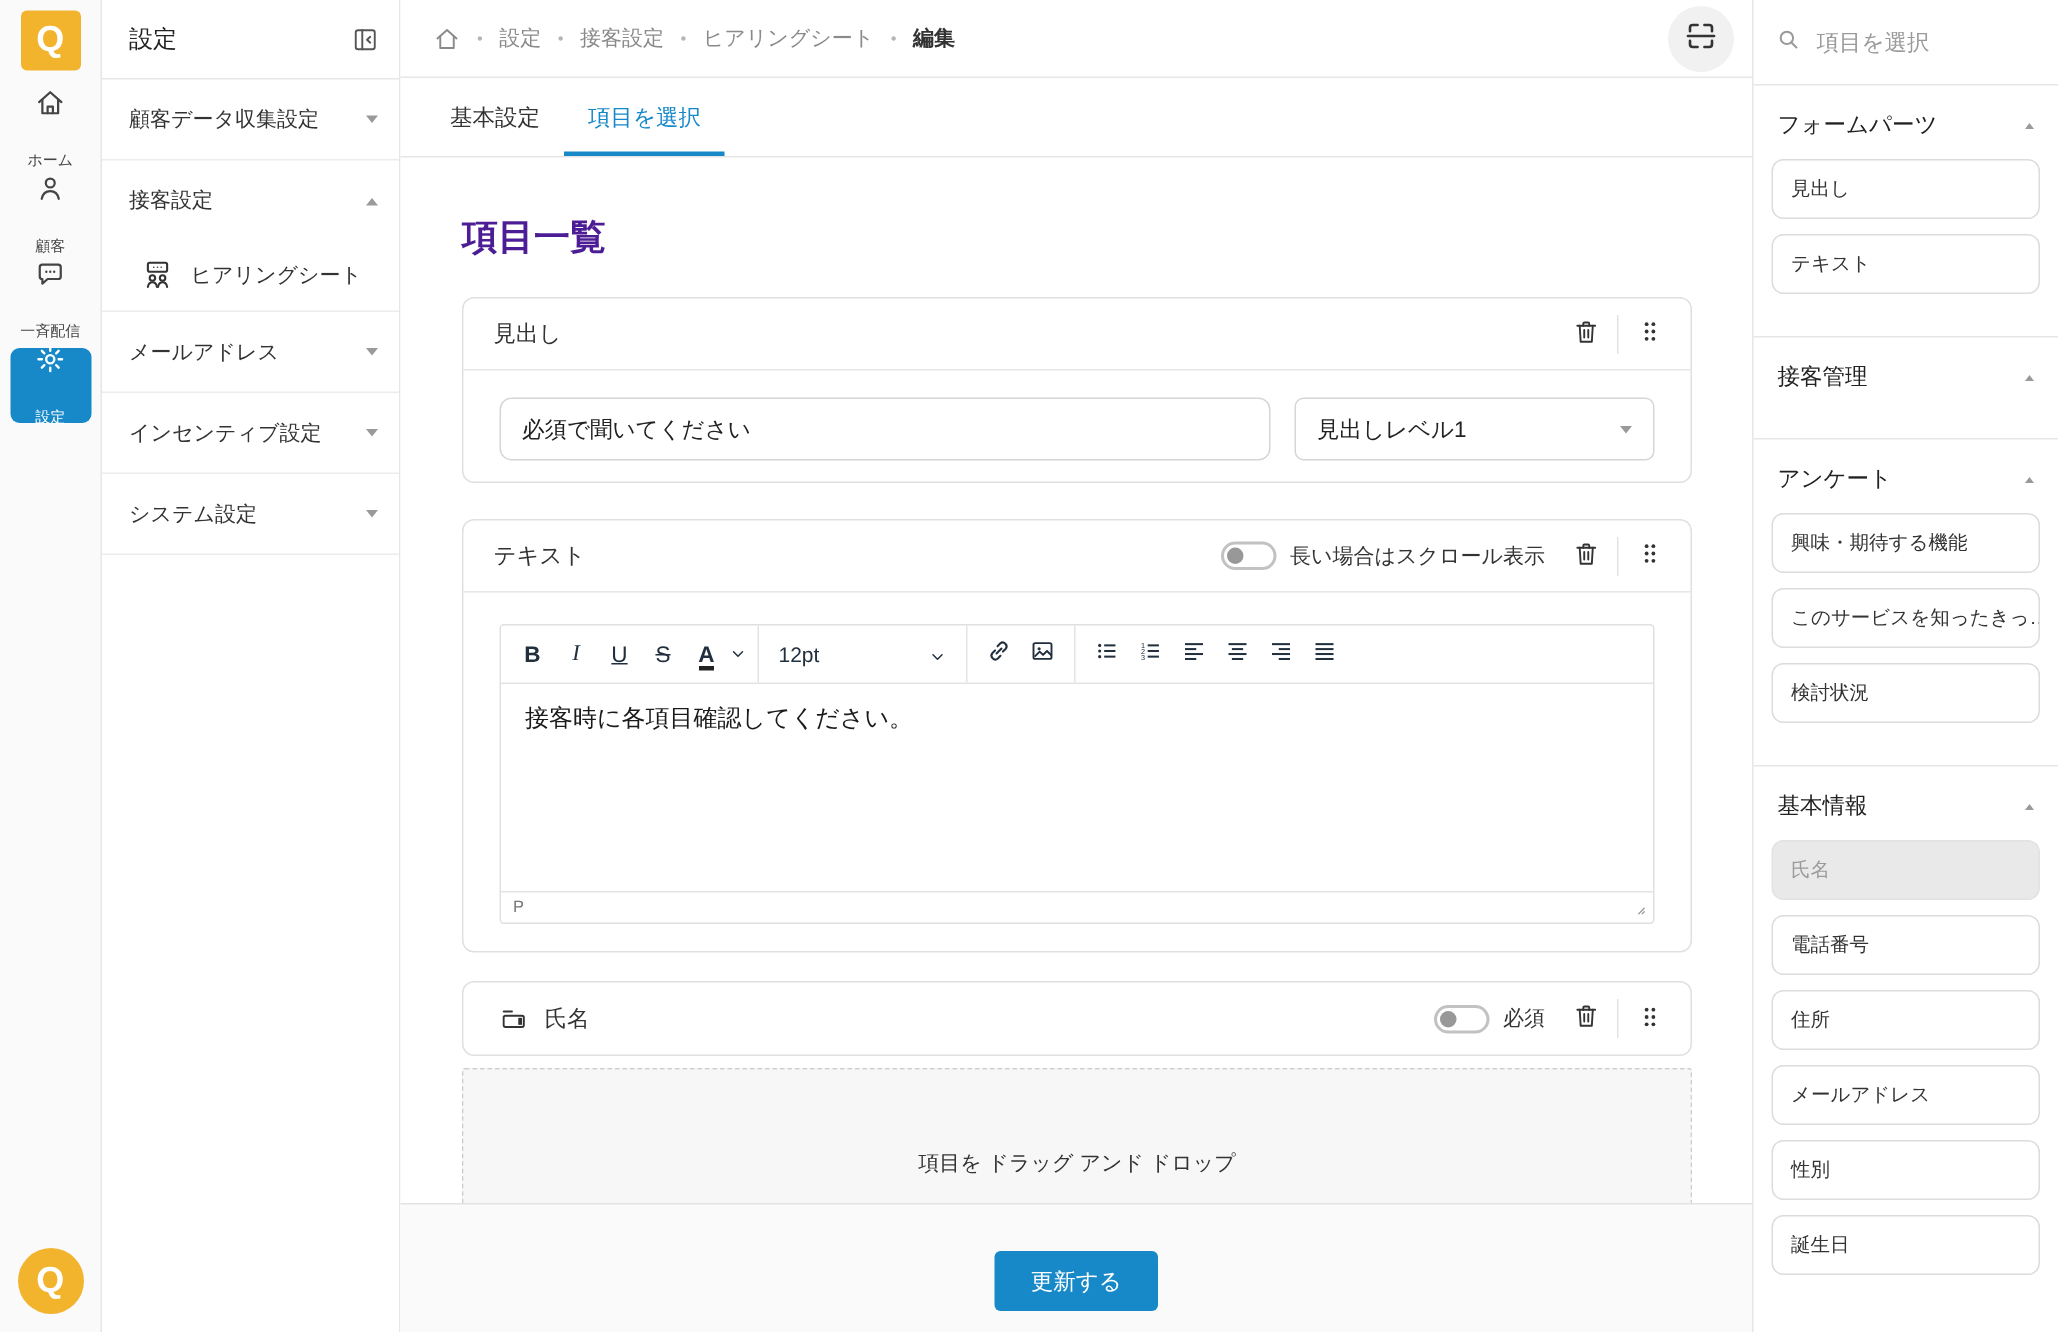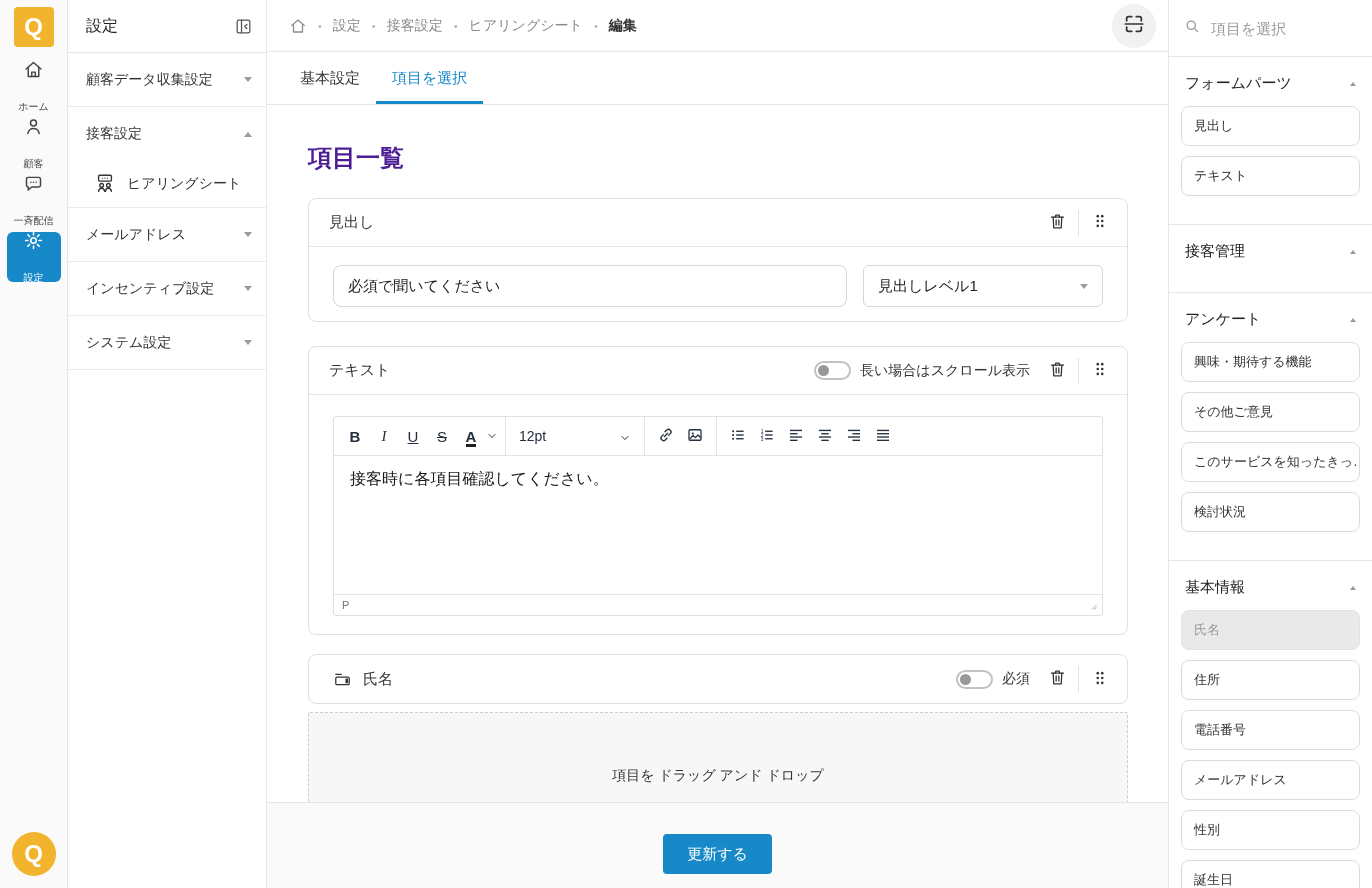--- a/index.html
+++ b/index.html
@@ -504,31 +504,30 @@
         <span class="tri sm up"></span>
       </div>
     </div>
 
     <div class="panel-section">
       <div class="section-head">
         <span>アンケート</span>
         <span class="tri sm up"></span>
       </div>
       <div class="panel-item">興味・期待する機能</div>
-      <div class="panel-item">その他ご意見</div>
       <div class="panel-item">このサービスを知ったきっ…</div>
       <div class="panel-item">検討状況</div>
     </div>
 
     <div class="panel-section">
       <div class="section-head">
         <span>基本情報</span>
         <span class="tri sm up"></span>
       </div>
       <div class="panel-item disabled">氏名</div>
+      <div class="panel-item">電話番号</div>
       <div class="panel-item">住所</div>
-      <div class="panel-item">電話番号</div>
       <div class="panel-item">メールアドレス</div>
       <div class="panel-item">性別</div>
       <div class="panel-item">誕生日</div>
     </div>
   </aside>
 </div>
 
 </body></html>

